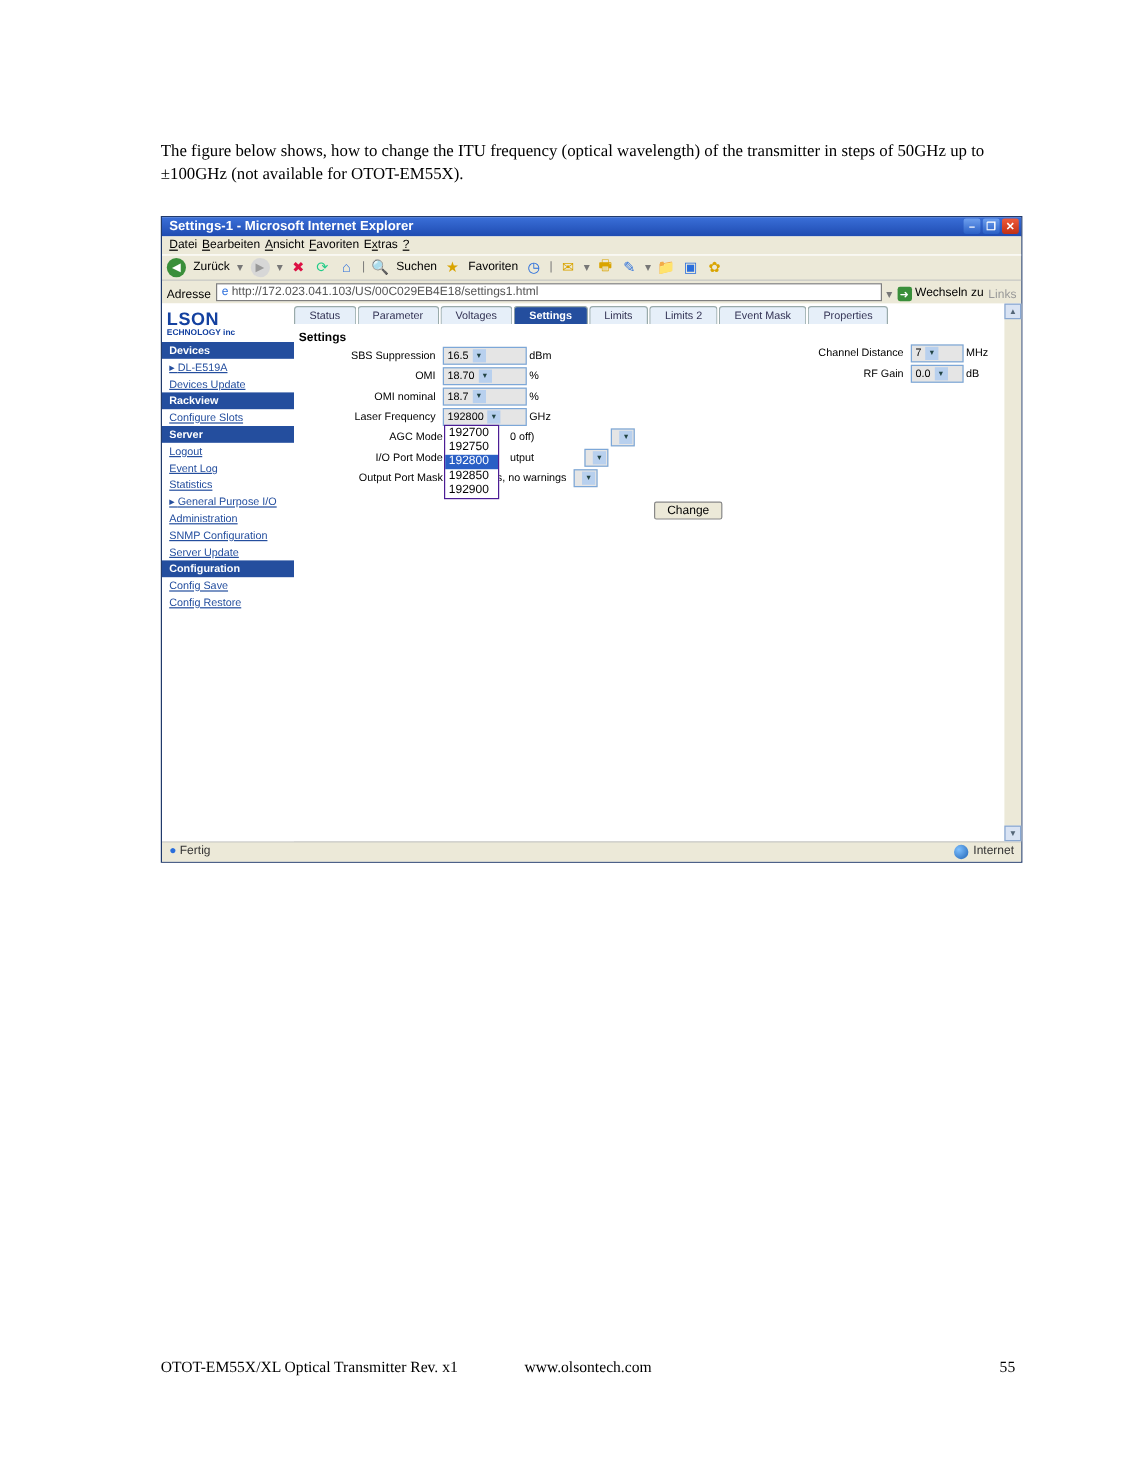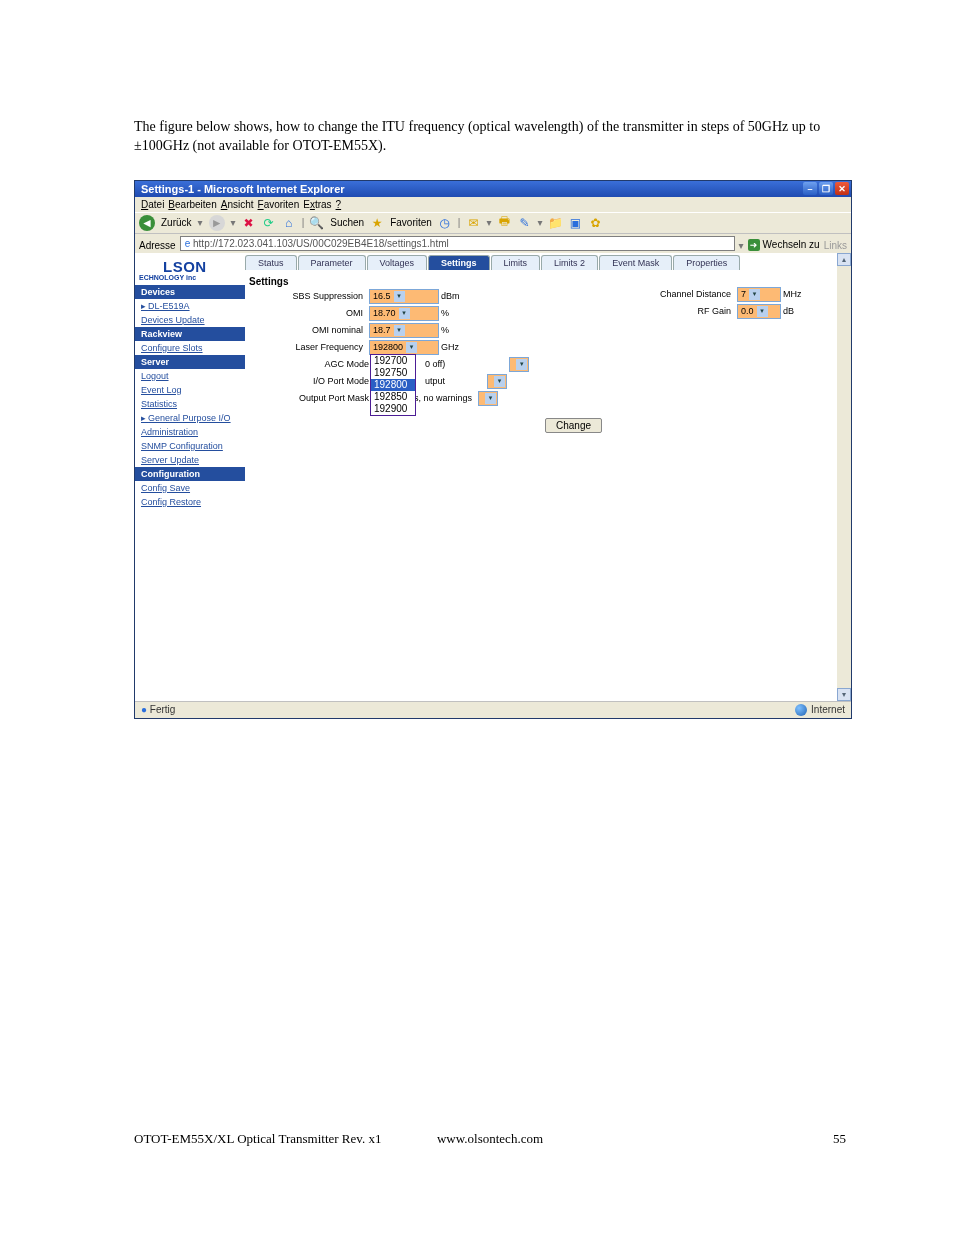--- a/index.html
+++ b/index.html
@@ -184,21 +184,21 @@
     padding-top: 2px;
   }
   .logo-box {
     padding: 4px;
     font-weight: bold;
     font-family: Arial, sans-serif;
     color: #1441a0;
     font-size: 10px;
     line-height: 1;
   }
-  .logo-main { font-size: 15px; letter-spacing: 0.5px; margin-left: 24px; }
+  .logo-main { font-size: 15px; letter-spacing: 0.5px; }
   .logo-sub { font-size: 7px; }
 
   .side-section-head {
     background: #244e9e;
     color: #fff;
     font-weight: bold;
     padding: 2px 6px;
   }
   .side-link {
     padding: 2px 6px;
@@ -248,42 +248,42 @@
     grid-template-columns: 112px 70px 40px;
     row-gap: 2px;
     align-items: center;
     font-size: 9px;
     margin-left: 12px;
   }
   .form-label { text-align: right; padding-right: 6px; color: #000; }
   .fsel {
     display: inline-flex;
     border: 1px solid #7ca7d8;
-    background: #fdba74;
+    background: #e5e5e5;
     height: 13px;
     align-items: center;
     padding: 0 1px 0 3px;
     font-size: 9px;
   }
   .fsel .sel-arrow {
     background: #b8d0ee;
     color: #244;
     width: 11px;
     height: 11px;
     display: inline-flex;
     align-items: center;
     justify-content: center;
     margin-left: 3px;
     font-size: 7px;
   }
   .funit { padding-left: 2px; }
 
   .second-col {
     position: absolute;
-    left: 400px;
+    left: 422px;
     top: 34px;
     display: grid;
     grid-template-columns: 92px 44px 30px;
     row-gap: 2px;
     align-items: center;
     font-size: 9px;
   }
 
   .row-extended {
     display: flex;

